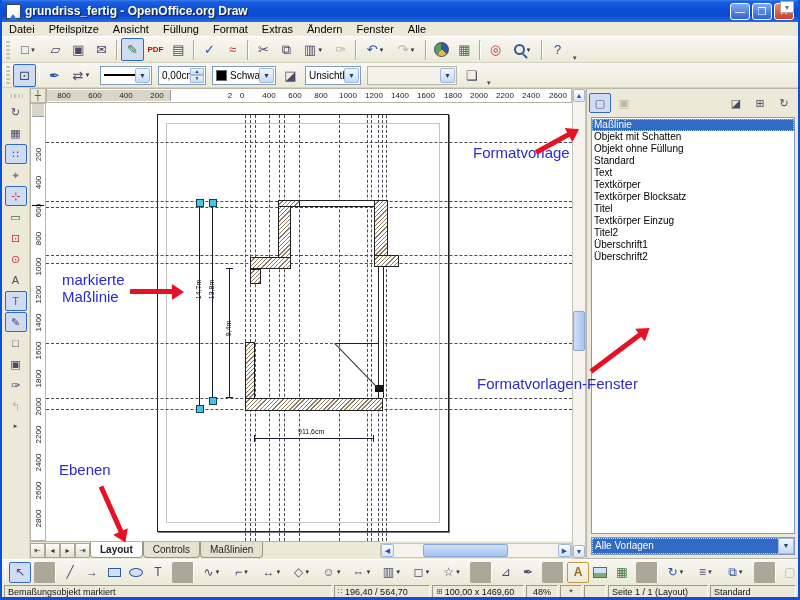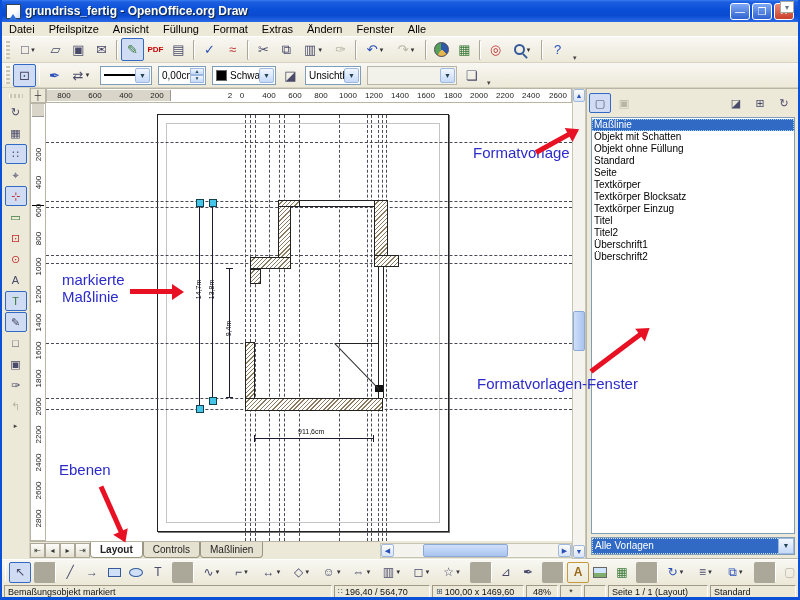--- a/index.html
+++ b/index.html
@@ -491,25 +491,25 @@
           <div class="tbtn">⊞</div>
           <div class="tbtn">↻</div>
         </div>
     </div>
     <div id="stylelist">
 
     <div class="style-item selected">Maßlinie</div>
         <div class="style-item">Objekt mit Schatten</div>
         <div class="style-item">Objekt ohne Füllung</div>
         <div class="style-item">Standard</div>
-        <div class="style-item">Seite</div>
+        <div class="style-item">Text</div>
         <div class="style-item">Textkörper</div>
         <div class="style-item">Textkörper Blocksatz</div>
+        <div class="style-item">Titel</div>
         <div class="style-item">Textkörper Einzug</div>
-        <div class="style-item">Titel</div>
         <div class="style-item">Titel2</div>
         <div class="style-item">Überschrift1</div>
         <div class="style-item">Überschrift2</div>
       </div>
     <div id="sfilter">
       <span>Alle Vorlagen</span><span class="cdd">▼</span>
     </div>
   </div>
 
   <div id="dtb">

